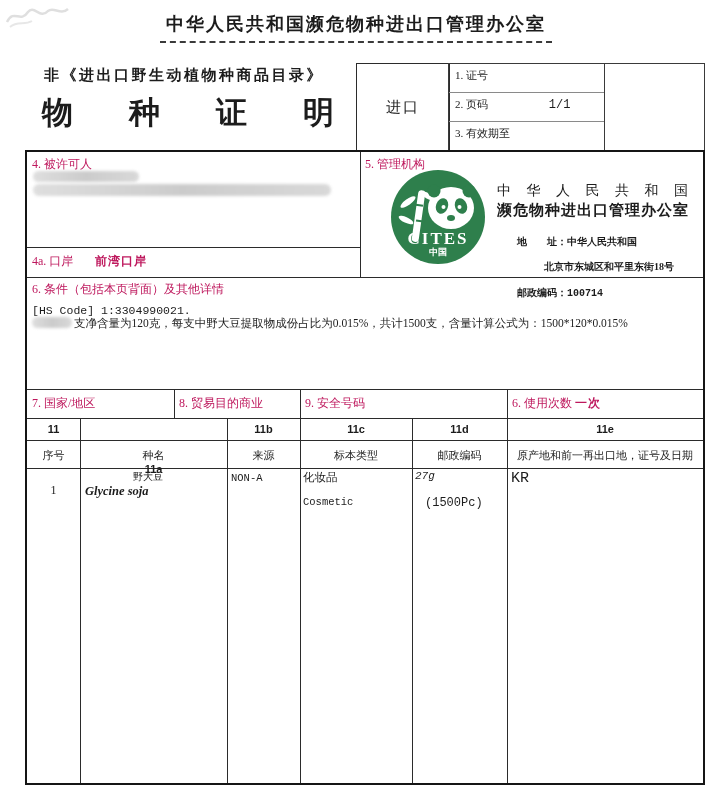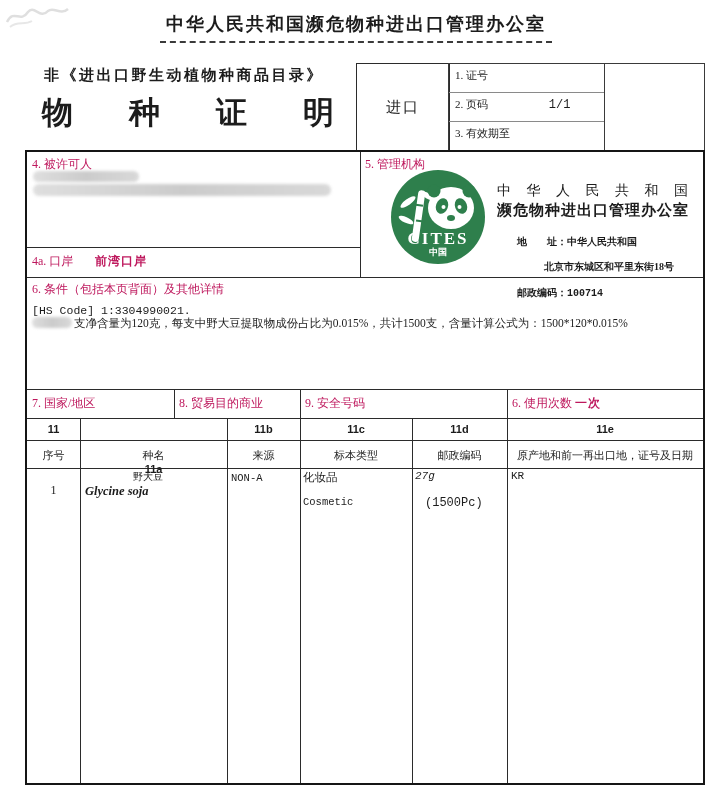--- a/index.html
+++ b/index.html
@@ -166,16 +166,16 @@
     <div class="abs" style="left:0;top:331px;width:53px;text-align:center;font-size:12px;">1</div>
     <div class="abs" style="left:58px;top:318px;">
       <div style="font-size:10px;margin-left:48px;">野大豆</div>
       <div style="font-size:12.5px;font-weight:bold;font-style:italic;">Glycine soja</div>
     </div>
     <div class="abs mono" style="left:204px;top:320px;font-size:10.5px;">NON-A</div>
     <div class="abs" style="left:276px;top:318px;font-size:11.5px;">化妆品</div>
     <div class="abs mono" style="left:276px;top:344px;font-size:10.5px;">Cosmetic</div>
     <div class="abs mono" style="left:388px;top:318px;font-size:11px;font-style:italic;">27g</div>
     <div class="abs mono" style="left:398px;top:344px;font-size:12px;">(1500Pc)</div>
-    <div class="abs mono" style="left:484px;top:318px;font-size:11px;">KR</div>
+    <div class="abs mono" style="left:484px;top:318px;font-size:15px;">KR</div>
 
   </div>
 </div>
 
 </body></html>

